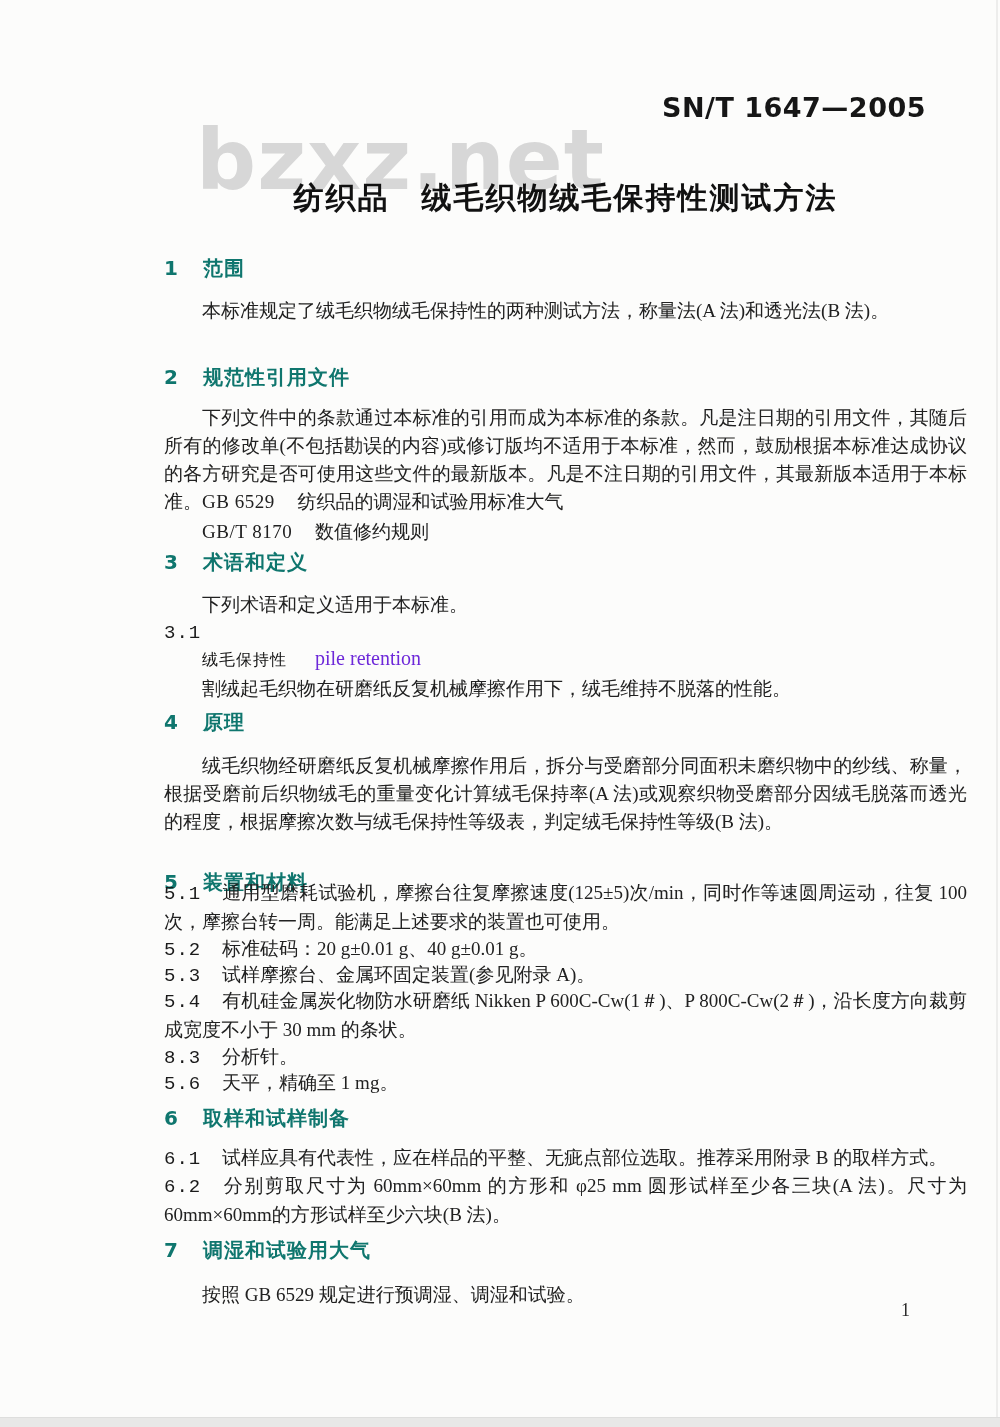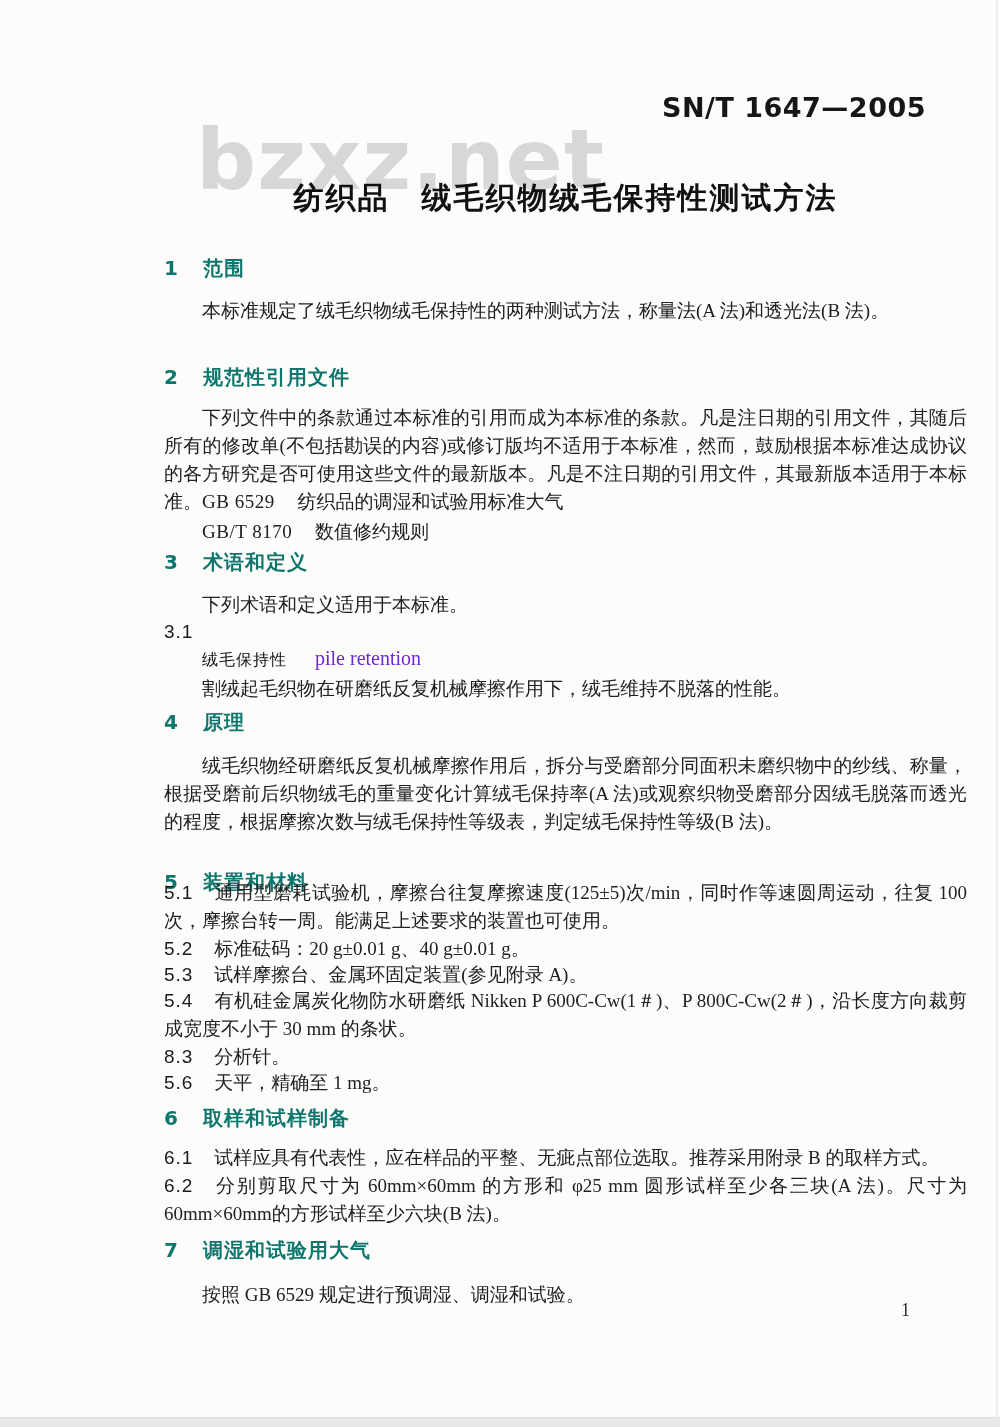--- a/index.html
+++ b/index.html
@@ -45,21 +45,21 @@
     letter-spacing:1px;
   }
   .sec .secnum{margin-right:24px;}
   .body{
     font-size:19px;line-height:28px;text-align:justify;
   }
   .indent{text-indent:2em;}
   .ref .refcode{letter-spacing:.5px;}
   .ref .reftitle{margin-left:1.2em;}
   .cnum{
-    font-family:Liberation Sans, sans-serif;
+    font-family:Liberation Mono, monospace;
     font-size:19px;letter-spacing:1px;margin-right:1.1em;color:#1a1a1a;
   }
   .term .term-zh{
     font-family:"DejaVu Sans","Liberation Sans",sans-serif;
     font-weight:normal;font-size:16px;color:#111;letter-spacing:1px;
   }
   .term .term-en{
     font-family:"Liberation Serif","DejaVu Serif",serif;
     font-weight:normal;font-size:20px;color:#6d28d9;margin-left:1.4em;
   }

